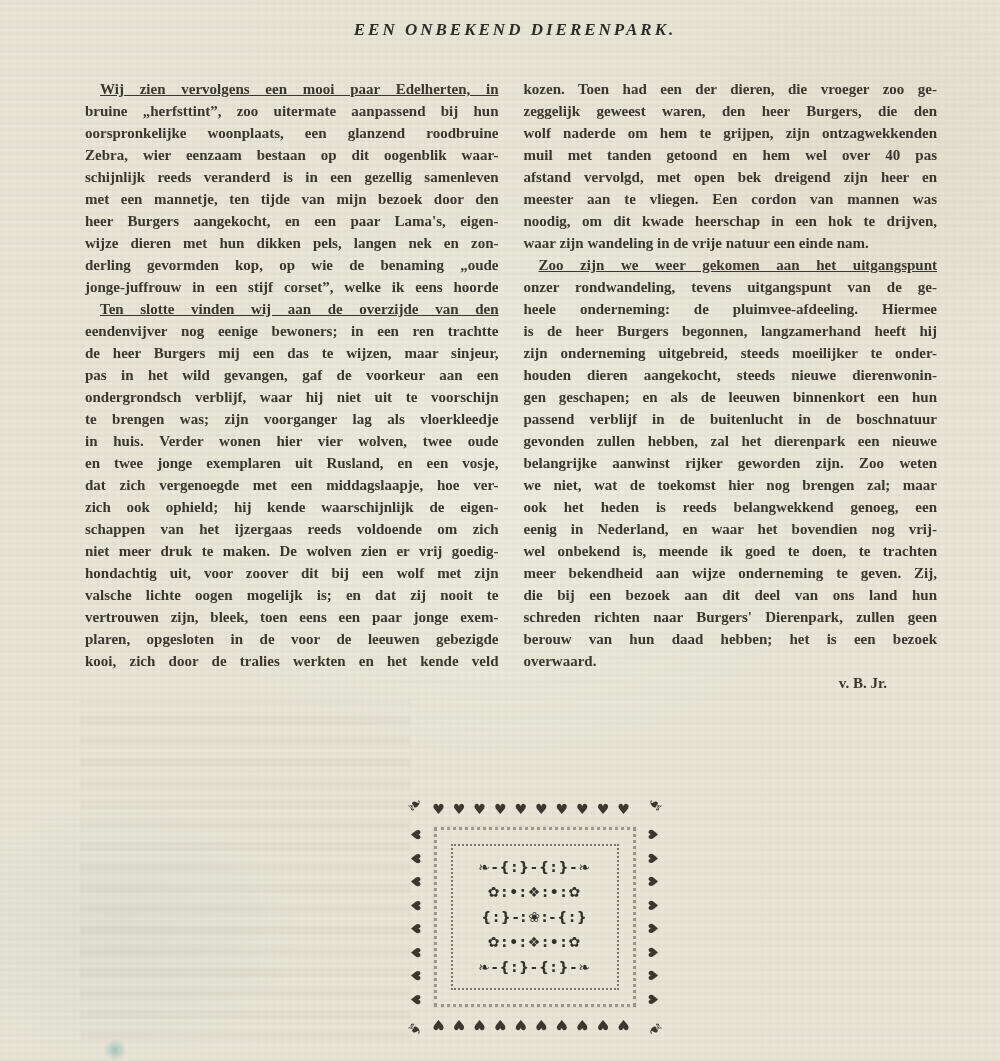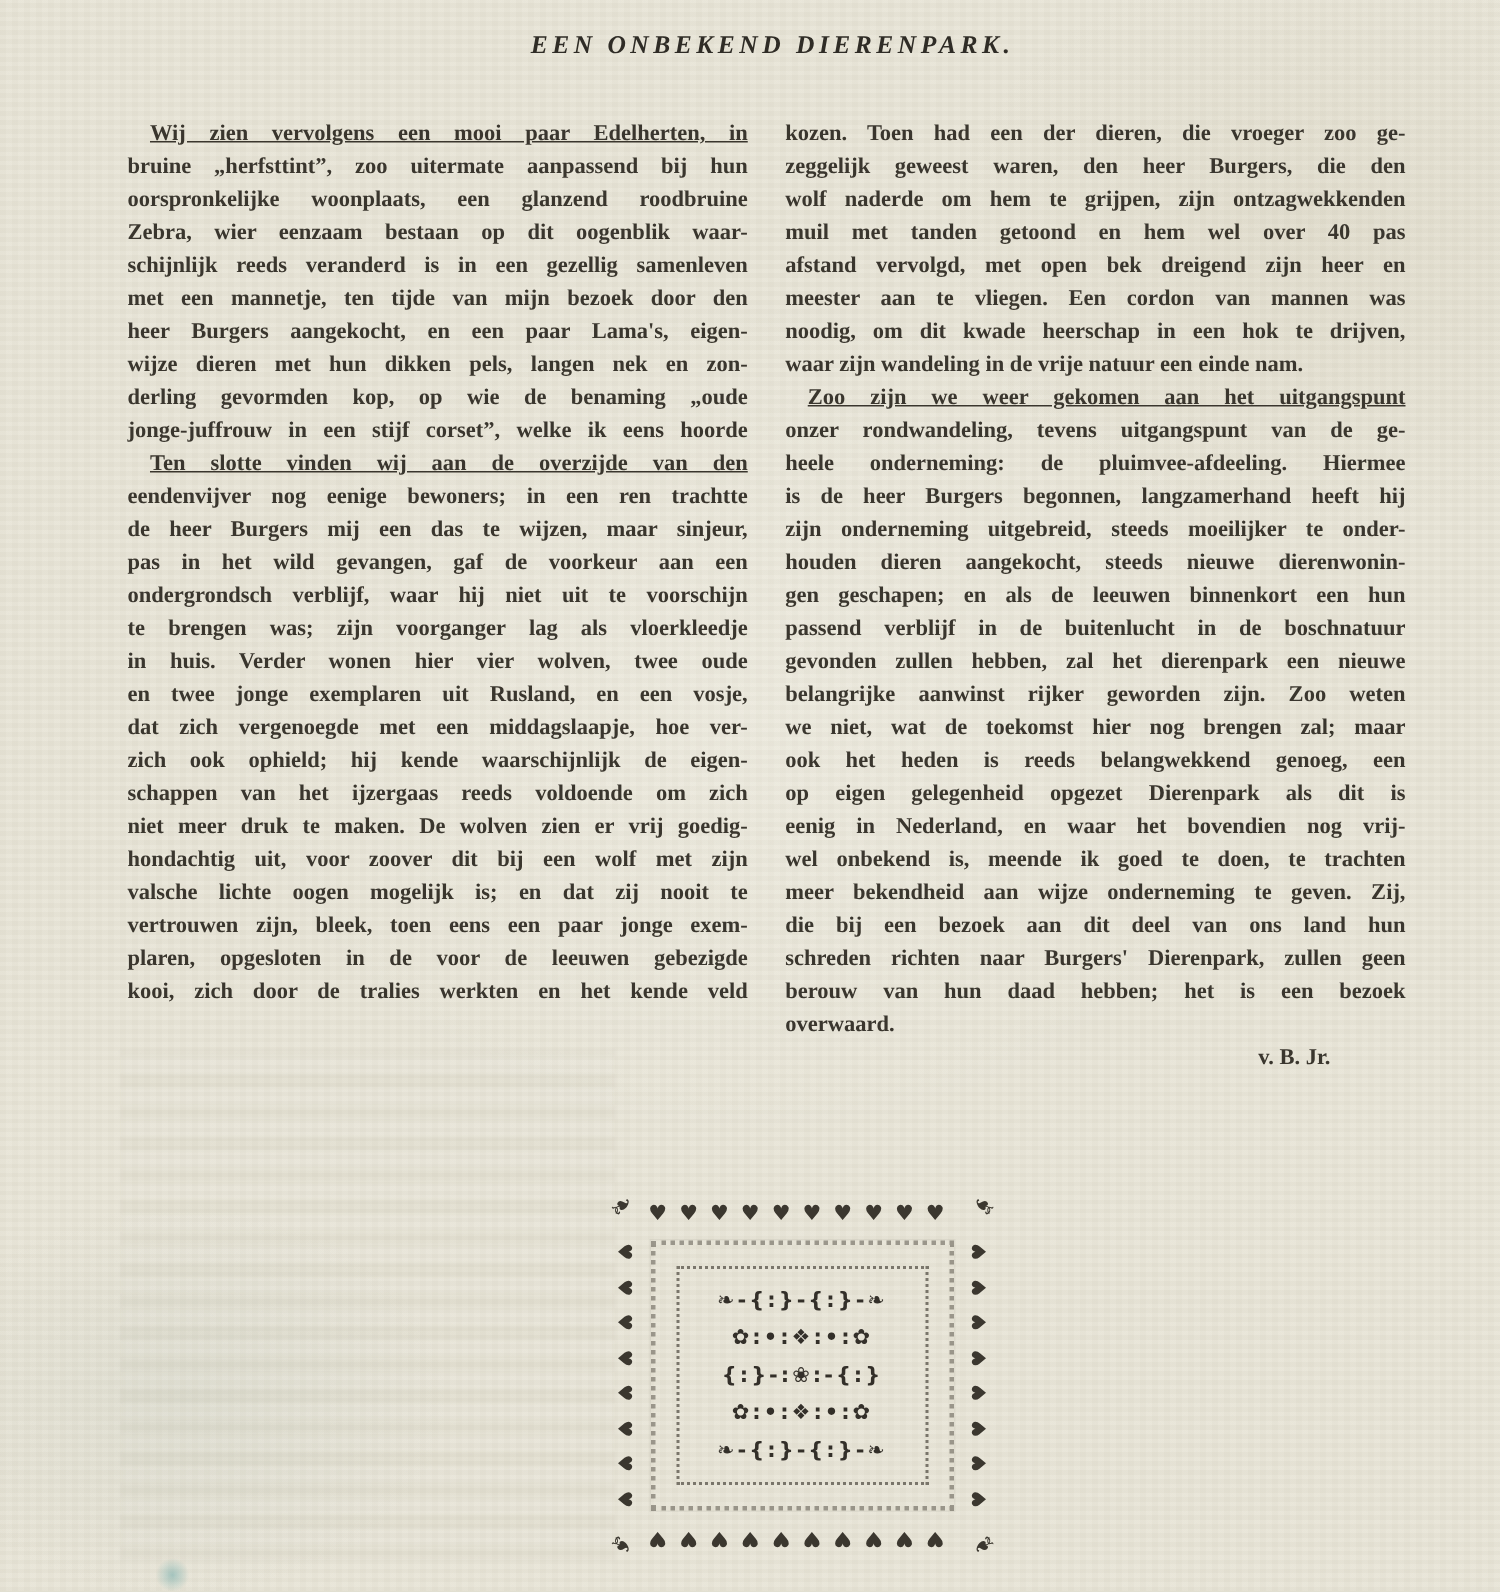--- a/index.html
+++ b/index.html
@@ -117,21 +117,20 @@
         <div class="line">heele onderneming: de pluimvee-afdeeling. Hiermee</div>
         <div class="line">is de heer Burgers begonnen, langzamerhand heeft hij</div>
         <div class="line">zijn onderneming uitgebreid, steeds moeilijker te onder-</div>
         <div class="line">houden dieren aangekocht, steeds nieuwe dierenwonin-</div>
         <div class="line">gen geschapen; en als de leeuwen binnenkort een hun</div>
         <div class="line">passend verblijf in de buitenlucht in de boschnatuur</div>
         <div class="line">gevonden zullen hebben, zal het dierenpark een nieuwe</div>
         <div class="line">belangrijke aanwinst rijker geworden zijn. Zoo weten</div>
         <div class="line">we niet, wat de toekomst hier nog brengen zal; maar</div>
         <div class="line">ook het heden is reeds belangwekkend genoeg, een</div>
-        <div class="line">op eigen gelegenheid opgezet Dierenpark als dit is</div>
         <div class="line">eenig in Nederland, en waar het bovendien nog vrij-</div>
         <div class="line">wel onbekend is, meende ik goed te doen, te trachten</div>
         <div class="line">meer bekendheid aan wijze onderneming te geven. Zij,</div>
         <div class="line">die bij een bezoek aan dit deel van ons land hun</div>
         <div class="line">schreden richten naar Burgers' Dierenpark, zullen geen</div>
         <div class="line">berouw van hun daad hebben; het is een bezoek</div>
         <div class="line end">overwaard.</div>
         <div class="line end sig">v. B. Jr.</div>
       </div>
   </div>

